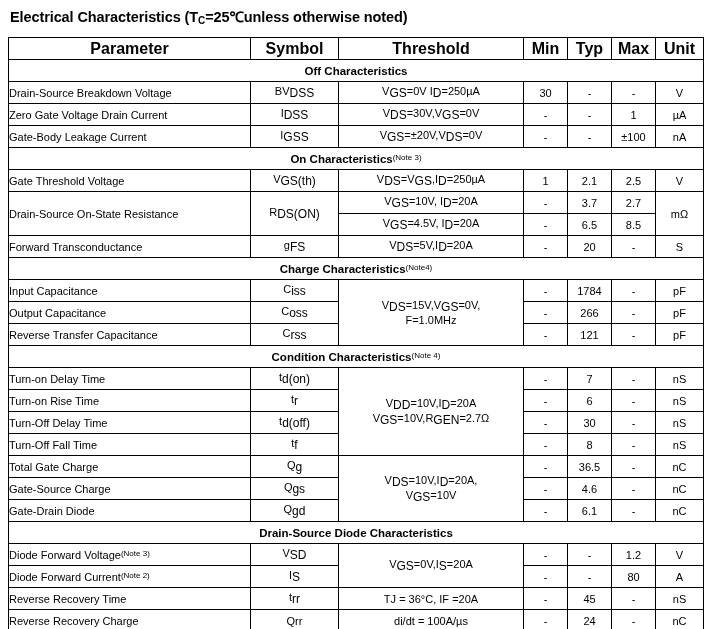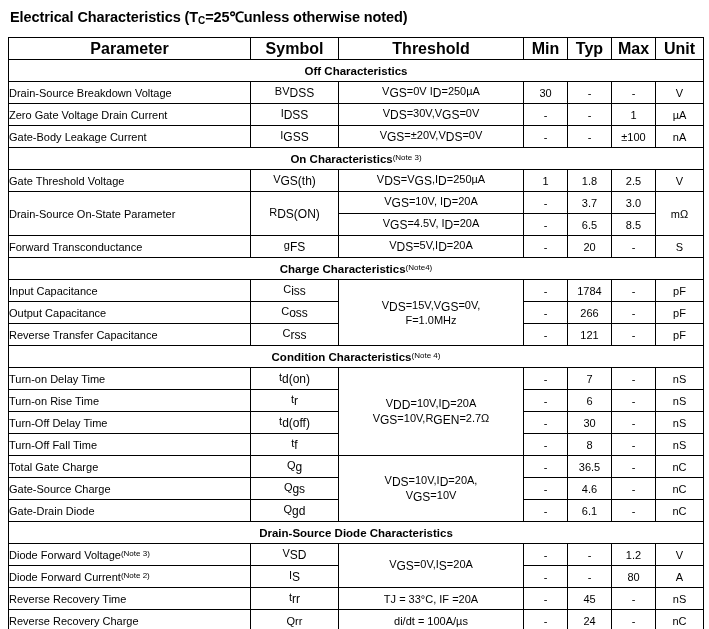--- a/index.html
+++ b/index.html
@@ -156,32 +156,32 @@
 
       <tr>
         <td class="section" colspan="7"><span>On Characteristics</span><span class="note">(Note 3)</span></td>
       </tr>
 
       <tr>
         <td class="param">Gate Threshold Voltage</td>
         <td class="sym"><span>V</span><span class="sub">GS(th)</span></td>
         <td class="cond"><span>V</span><span class="sub">DS</span><span>=V</span><span class="sub">GS</span><span>,I</span><span class="sub">D</span><span>=250µA</span></td>
         <td class="num">1</td>
-        <td class="num">1.8</td>
+        <td class="num">2.1</td>
         <td class="num">2.5</td>
         <td class="unit">V</td>
       </tr>
 
       <tr>
-        <td class="param" rowspan="2">Drain-Source On-State Parameter</td>
+        <td class="param" rowspan="2">Drain-Source On-State Resistance</td>
         <td class="sym" rowspan="2"><span>R</span><span class="sub">DS(ON)</span></td>
         <td class="cond"><span>V</span><span class="sub">GS</span><span>=10V, I</span><span class="sub">D</span><span>=20A</span></td>
         <td class="num">-</td>
         <td class="num">3.7</td>
-        <td class="num">3.0</td>
+        <td class="num">2.7</td>
         <td class="unit" rowspan="2">mΩ</td>
       </tr>
       <tr>
         <td class="cond"><span>V</span><span class="sub">GS</span><span>=4.5V, I</span><span class="sub">D</span><span>=20A</span></td>
         <td class="num">-</td>
         <td class="num">6.5</td>
         <td class="num">8.5</td>
       </tr>
 
       <tr>
@@ -315,21 +315,21 @@
         <td class="sym"><span>I</span><span class="sub">S</span></td>
         <td class="num">-</td>
         <td class="num">-</td>
         <td class="num">80</td>
         <td class="unit">A</td>
       </tr>
 
       <tr>
         <td class="param">Reverse Recovery Time</td>
         <td class="sym"><span>t</span><span class="sub">rr</span></td>
-        <td class="cond">TJ = 33°C, IF =20A</td>
+        <td class="cond">TJ = 36°C, IF =20A</td>
         <td class="num">-</td>
         <td class="num">45</td>
         <td class="num">-</td>
         <td class="unit">nS</td>
       </tr>
       <tr>
         <td class="param">Reverse Recovery Charge</td>
         <td class="sym">Qrr</td>
         <td class="cond">di/dt = 100A/µs</td>
         <td class="num">-</td>

